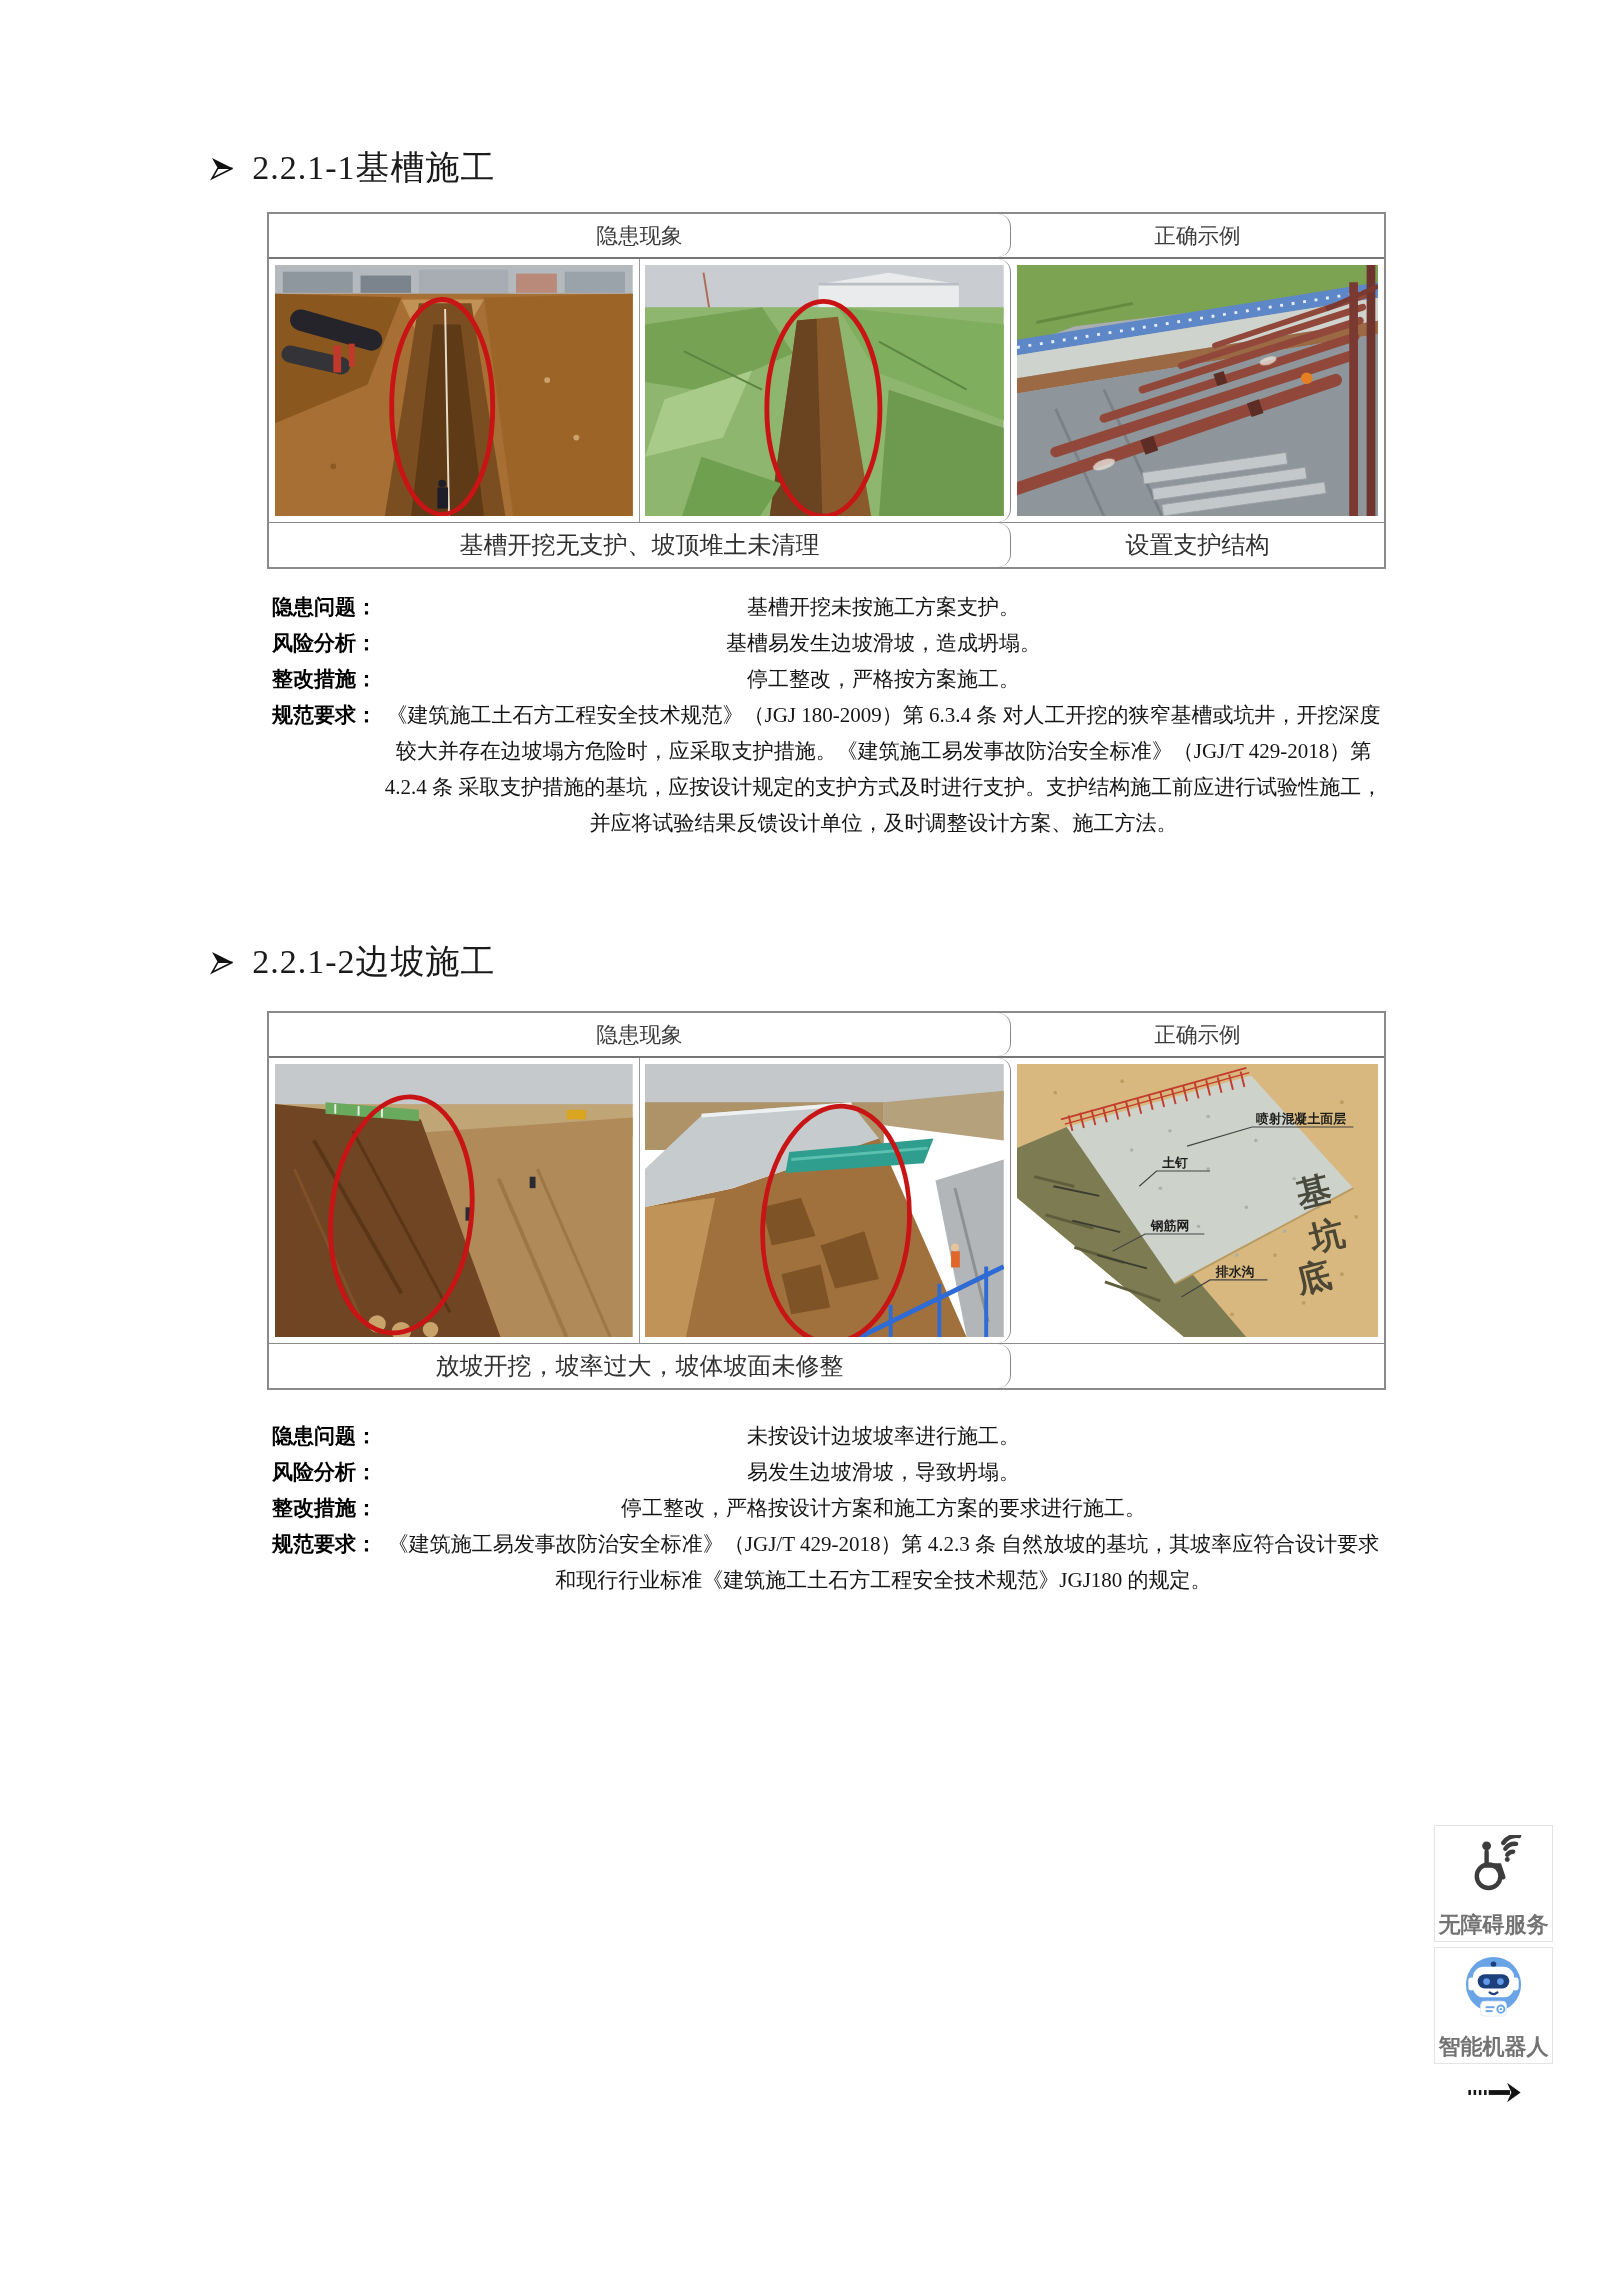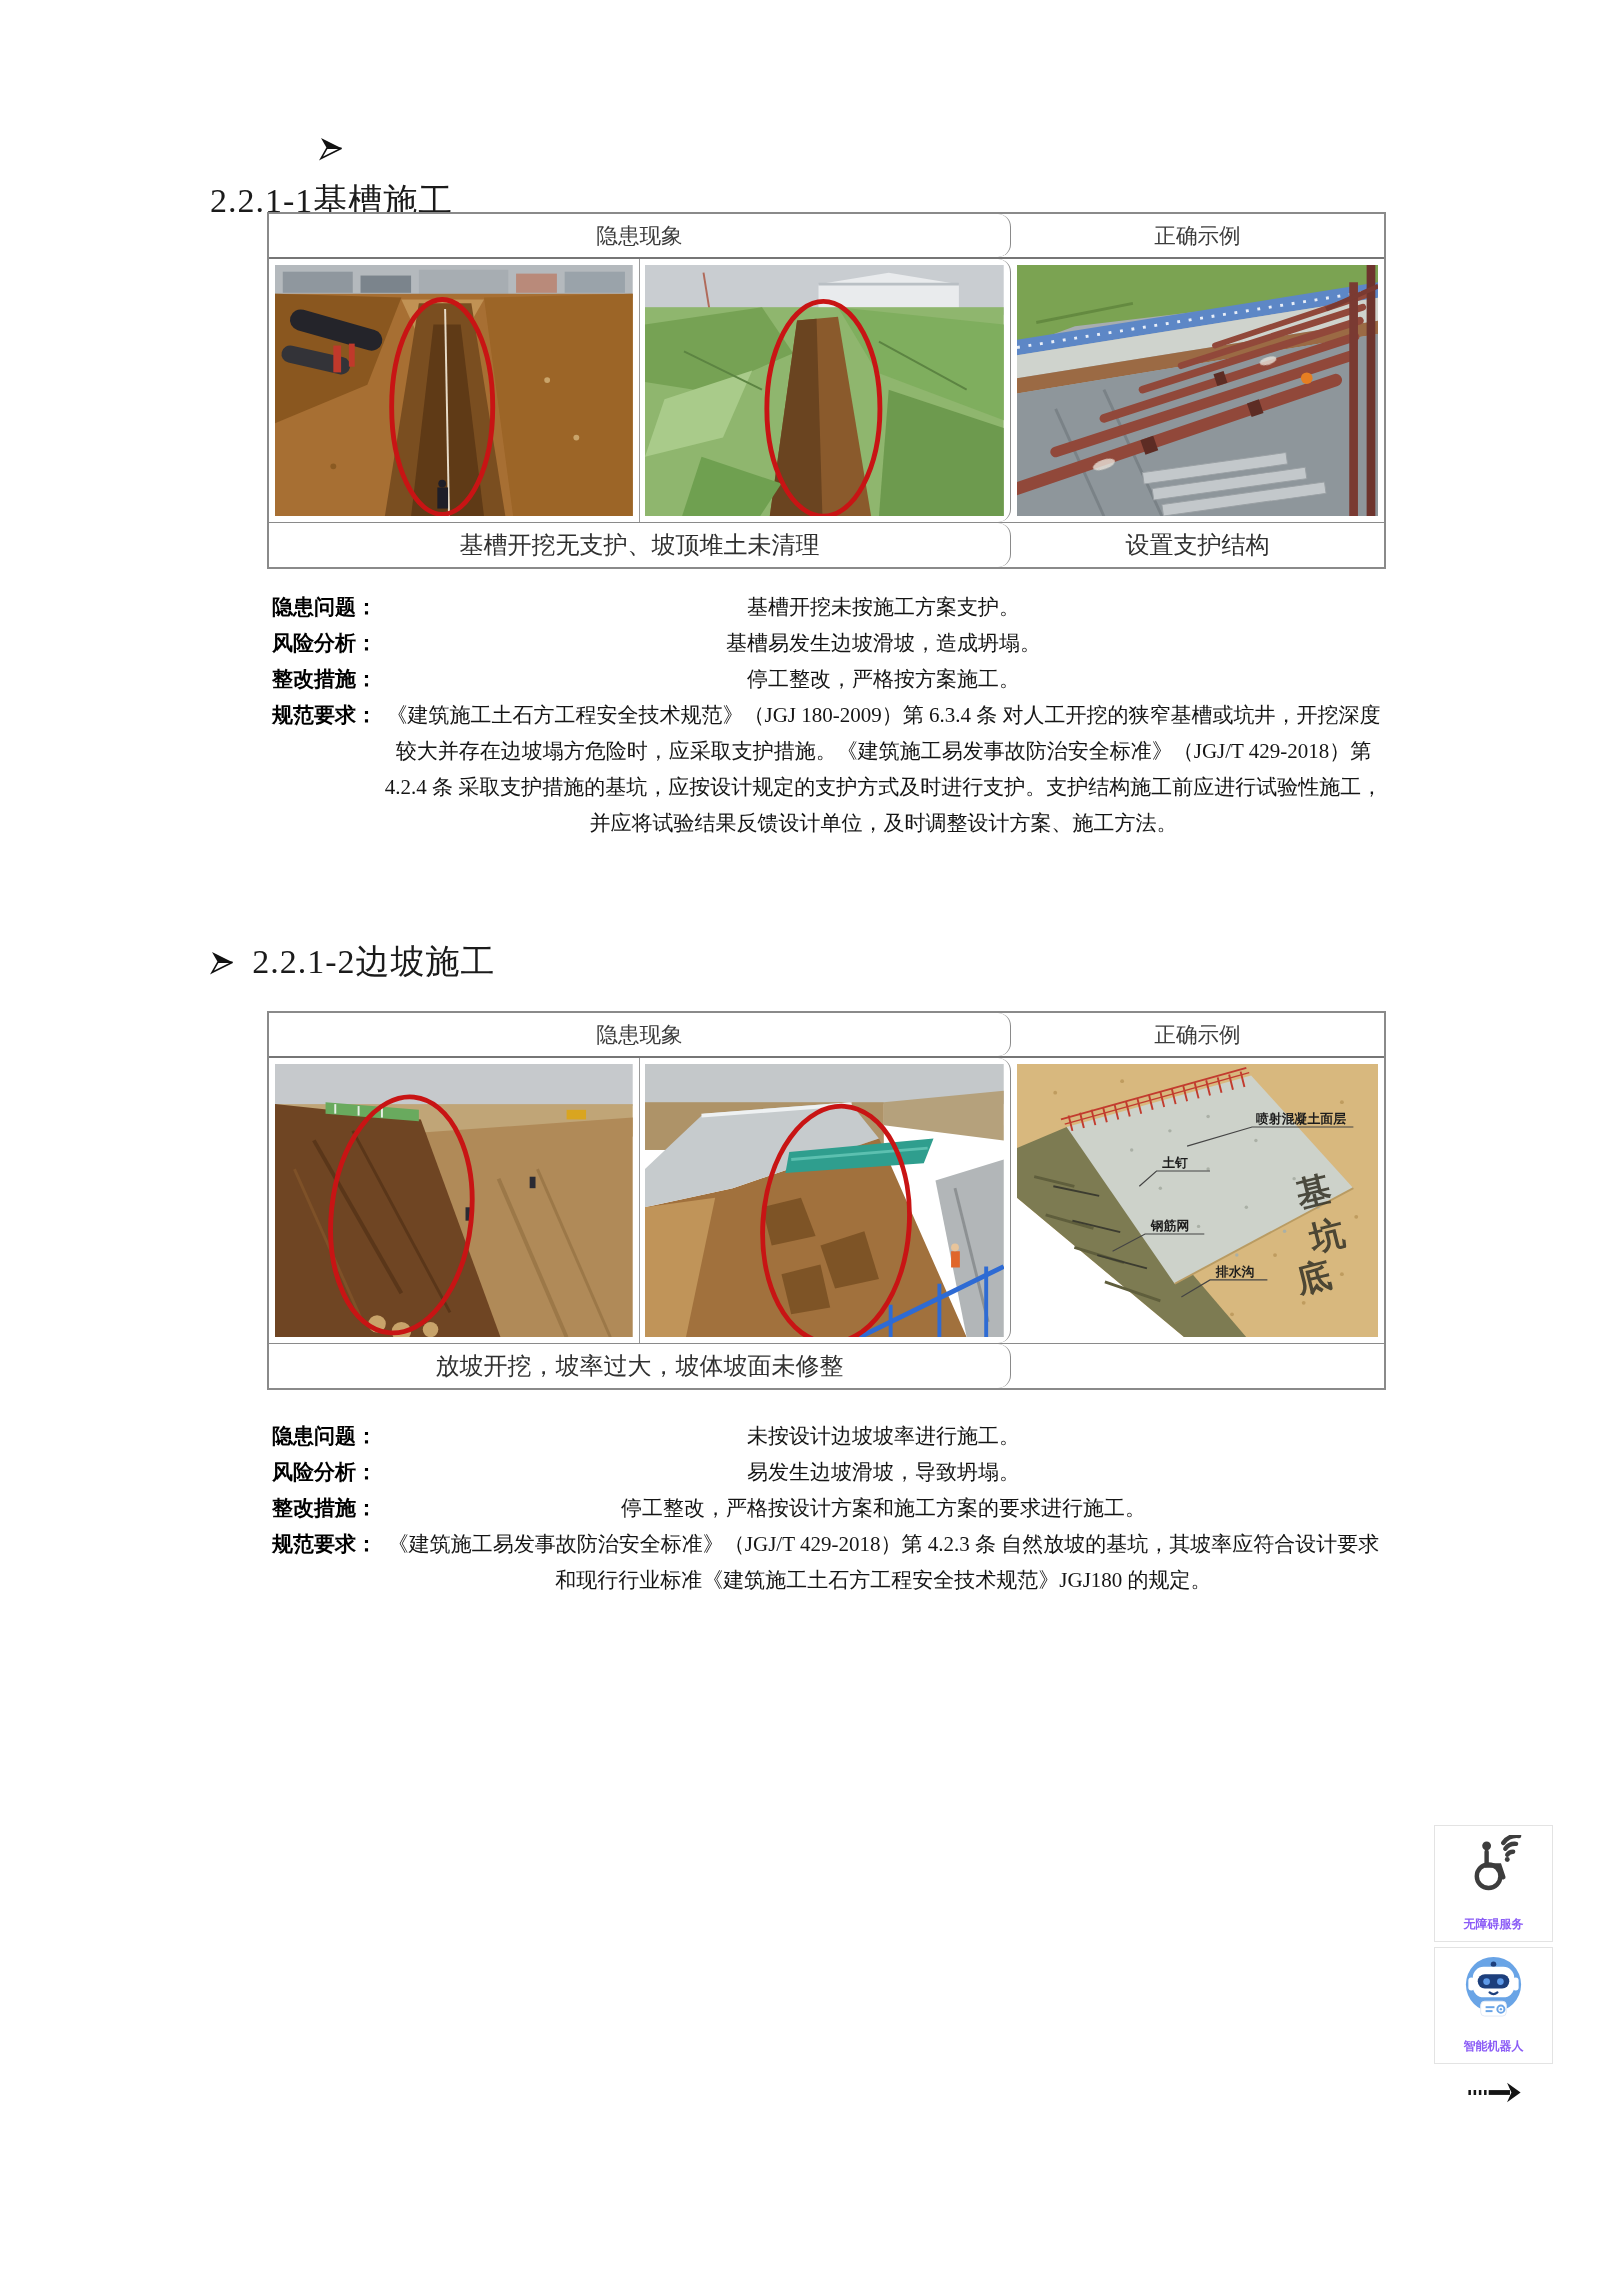--- a/index.html
+++ b/index.html
@@ -30,29 +30,29 @@
   .drow{display:flex;align-items:flex-start;}
   .dlabel{flex:none;width:110px;font-weight:bold;color:#000;}
   .dtext{flex:1;text-align:center;}
 
   
   .widget-card{position:absolute;left:1434px;width:119px;height:117px;background:#fff;
                border:1px solid #e3e3e3;box-sizing:border-box;display:flex;flex-direction:column;
                align-items:center;justify-content:flex-end;padding-bottom:6.9px;cursor:pointer;}
   .widget-card .wicon{flex:1;display:flex;align-items:center;justify-content:center;width:100%;}
   .widget-label{font-family:"Liberation Sans","DejaVu Sans",sans-serif;font-weight:bold;
-                font-size:12px;color:#8b5cf6;line-height:19.6px;margin-top:14px;}
+                font-size:22px;color:#737373;line-height:19.6px;margin-top:14px;}
   .arrow-widget{position:absolute;left:1466px;top:2078px;width:57px;height:29px;cursor:pointer;}
 </style>
 </head>
 <body>
 
 <div class="page">
 
-  <div class="heading" style="top:135px;flex-direction:column;">
+  <div class="heading" style="top:145px;">
     <svg class="bullet-svg" viewBox="0 0 26 27">
       <polygon points="2,24 23,13.5 8,13.5" fill="#ffffff" stroke="#111" stroke-width="1.6"></polygon>
       <polygon points="2,3 23,13.5 8,13.5" fill="#111"></polygon>
     </svg>
     <span>2.2.1-1基槽施工</span>
   </div>
 
   <div class="tbl" style="top:212px;height:357px;">
     <div class="tr th-row">
       <div class="cell-l">隐患现象</div>

